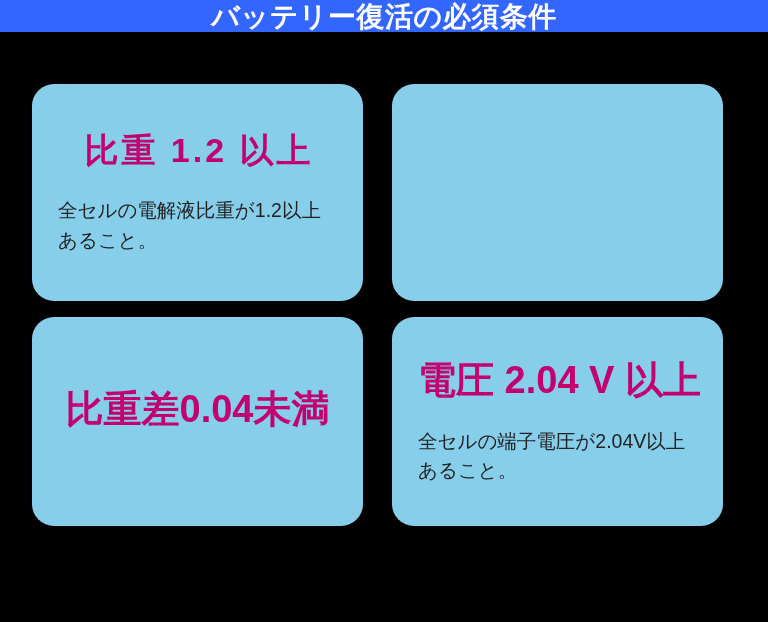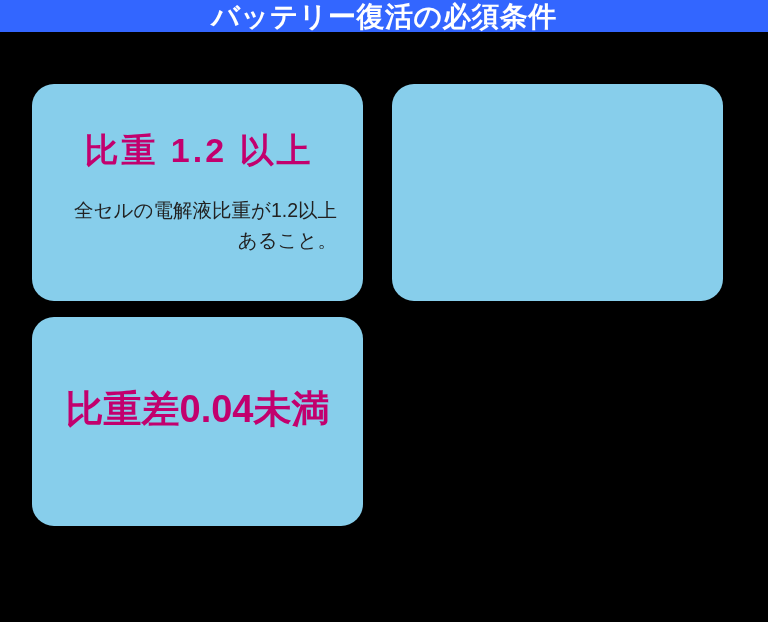--- a/index.html
+++ b/index.html
@@ -79,21 +79,21 @@
     padding-left: 3px;
   }
   .card-heading.tight {
     letter-spacing: 0px;
     font-size: 38px;
   }
   .card-body {
     color: #222222;
     font-size: 19.5px;
     line-height: 1.5;
-    text-align: right;
+    text-align: left;
     margin: 0;
     word-break: break-all;
   }
 
   
   .card.row2 .card-heading { margin-bottom: 24px; }
 </style>
 </head>
 <body>
 
@@ -110,15 +110,19 @@
       <div class="card-body">全セルの電解液比重が1.2以上あること。</div>
     </div>
 
     <div class="card">
     </div>
 
     <div class="card row2">
       <div class="card-heading tight">比重差0.04未満</div>
     </div>
 
+    <div class="card row2">
+      <div class="card-heading tight">電圧 2.04 V 以上</div>
+      <div class="card-body">全セルの端子電圧が2.04V以上あること。</div>
+    </div>
 
   </div>
 </div>
 
 </body></html>

